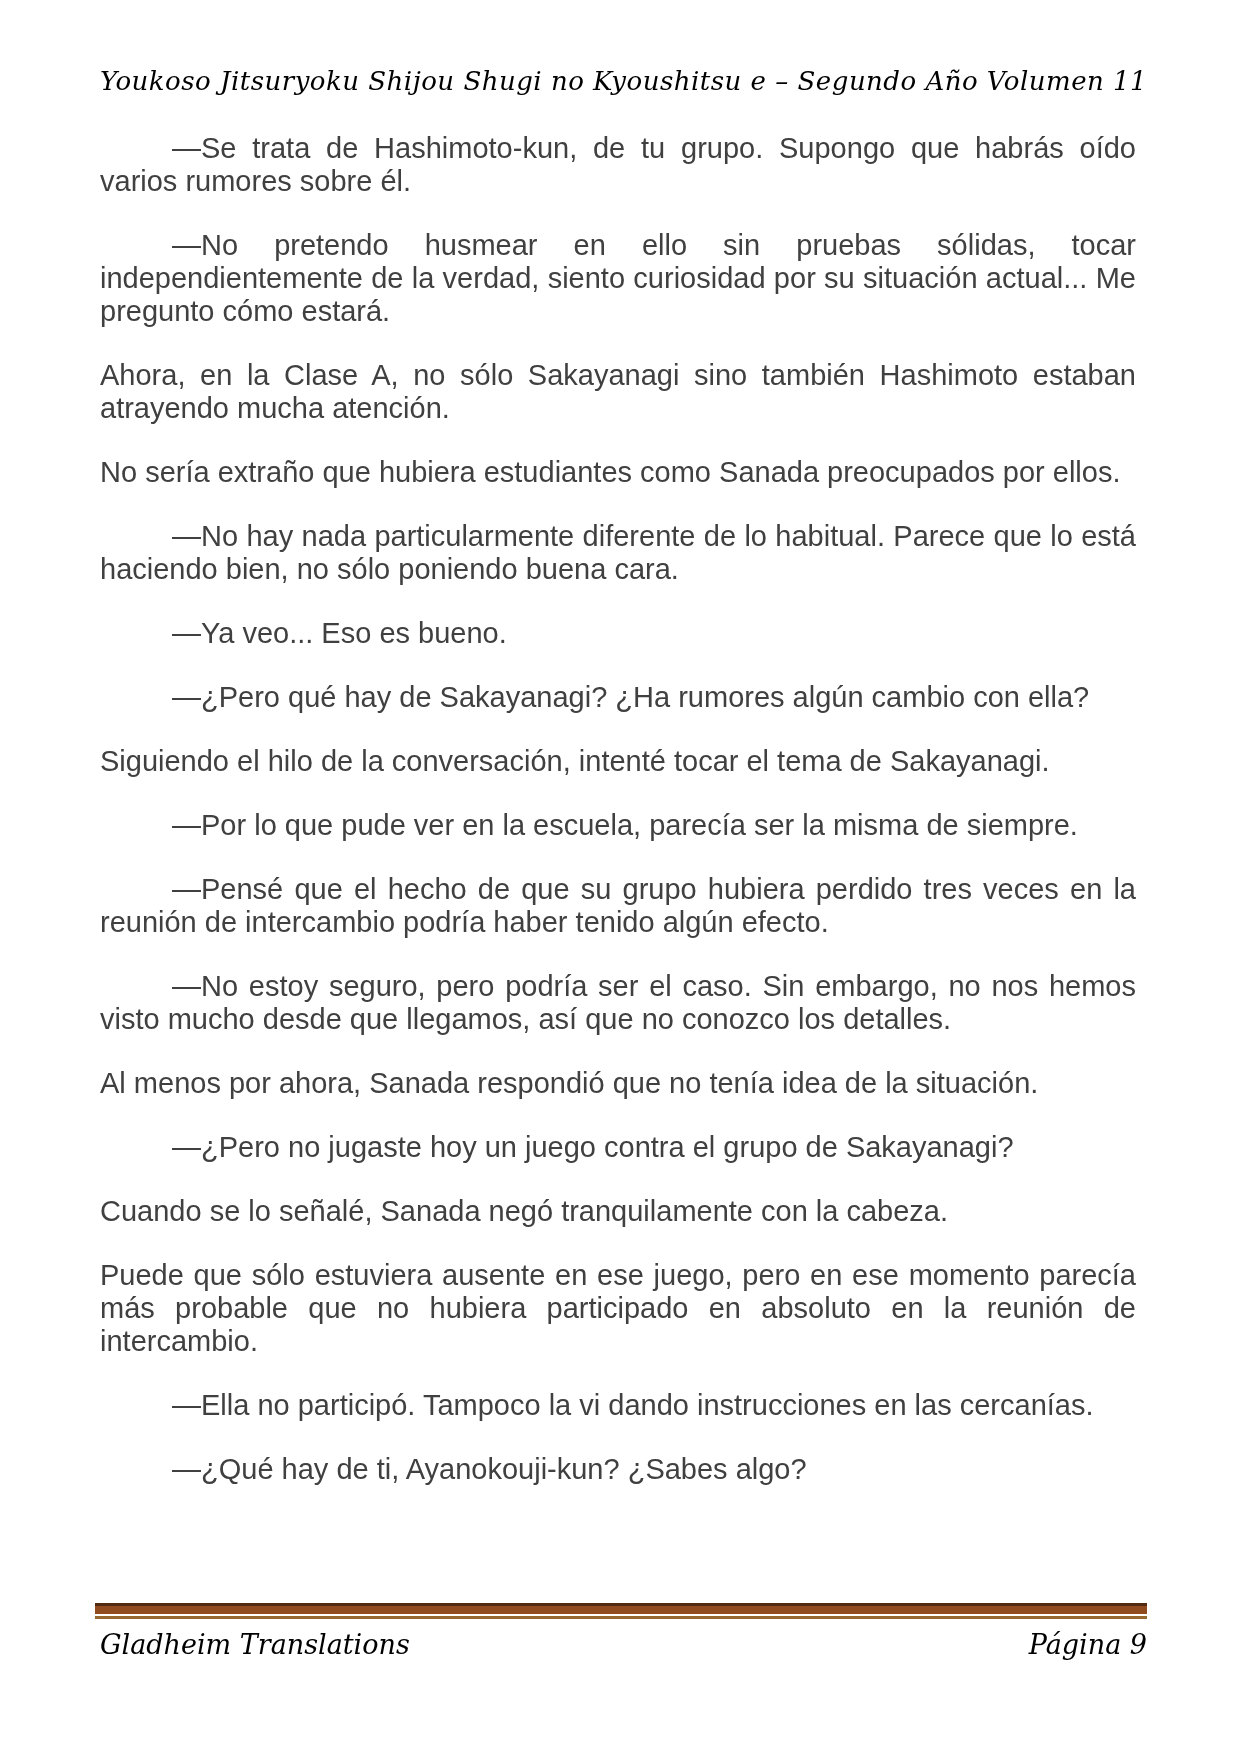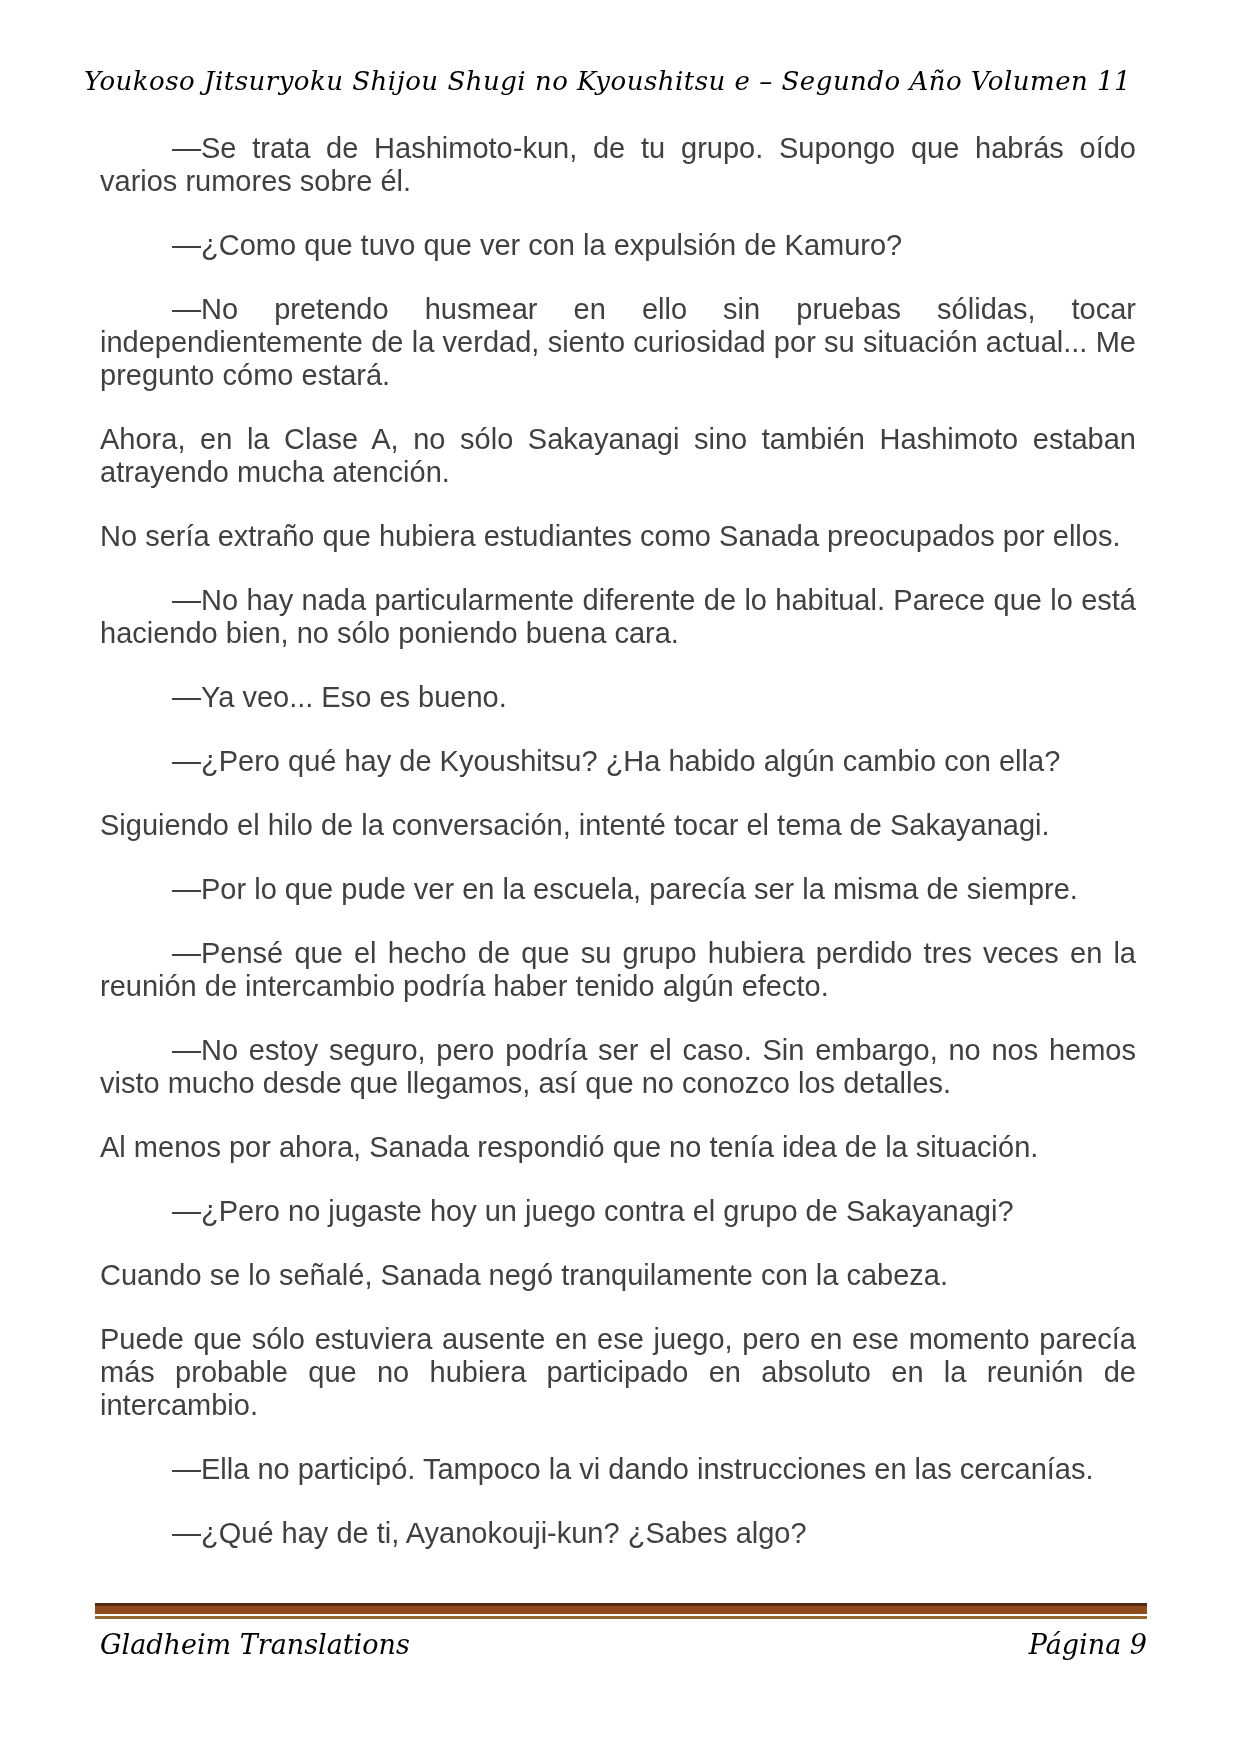--- a/index.html
+++ b/index.html
@@ -6,21 +6,21 @@
   .page {
     position: relative;
     width: 1241px;
     height: 1754px;
     background: #ffffff;
     overflow: hidden;
   }
   .header {
     position: absolute;
     top: 66px;
-    left: 84px;
+    left: 100px;
     right: 90px;
     font-family: "DejaVu Serif", serif;
     font-style: italic;
     font-size: 26px;
     letter-spacing: 0.5px;
     color: #000000;
     white-space: nowrap;
   }
   .body-text {
     position: absolute;
@@ -67,27 +67,26 @@
 <body>
 
 <div class="page">
 
   <div class="header">
     <span>Youkoso Jitsuryoku Shijou Shugi no Kyoushitsu e – Segundo Año Volumen 11</span>
   </div>
 
   <div class="body-text">
     <p class="para indent">—Se trata de Hashimoto-kun, de tu grupo. Supongo que habrás oído varios rumores sobre él.</p>
-    <p class="para indent">—¿Como que tuvo que ver con la expulsión de Kamuro?</p>
     <p class="para indent">—No pretendo husmear en ello sin pruebas sólidas, tocar independientemente de la verdad, siento curiosidad por su situación actual... Me pregunto cómo estará.</p>
     <p class="para">Ahora, en la Clase A, no sólo Sakayanagi sino también Hashimoto estaban atrayendo mucha atención.</p>
     <p class="para">No sería extraño que hubiera estudiantes como Sanada preocupados por ellos.</p>
     <p class="para indent">—No hay nada particularmente diferente de lo habitual. Parece que lo está haciendo bien, no sólo poniendo buena cara.</p>
     <p class="para indent">—Ya veo... Eso es bueno.</p>
-    <p class="para indent">—¿Pero qué hay de Kyoushitsu? ¿Ha habido algún cambio con ella?</p>
+    <p class="para indent">—¿Pero qué hay de Sakayanagi? ¿Ha rumores algún cambio con ella?</p>
     <p class="para">Siguiendo el hilo de la conversación, intenté tocar el tema de Sakayanagi.</p>
     <p class="para indent">—Por lo que pude ver en la escuela, parecía ser la misma de siempre.</p>
     <p class="para indent">—Pensé que el hecho de que su grupo hubiera perdido tres veces en la reunión de intercambio podría haber tenido algún efecto.</p>
     <p class="para indent">—No estoy seguro, pero podría ser el caso. Sin embargo, no nos hemos visto mucho desde que llegamos, así que no conozco los detalles.</p>
     <p class="para">Al menos por ahora, Sanada respondió que no tenía idea de la situación.</p>
     <p class="para indent">—¿Pero no jugaste hoy un juego contra el grupo de Sakayanagi?</p>
     <p class="para">Cuando se lo señalé, Sanada negó tranquilamente con la cabeza.</p>
     <p class="para">Puede que sólo estuviera ausente en ese juego, pero en ese momento parecía más probable que no hubiera participado en absoluto en la reunión de intercambio.</p>
     <p class="para indent">—Ella no participó. Tampoco la vi dando instrucciones en las cercanías.</p>
     <p class="para indent">—¿Qué hay de ti, Ayanokouji-kun? ¿Sabes algo?</p>

